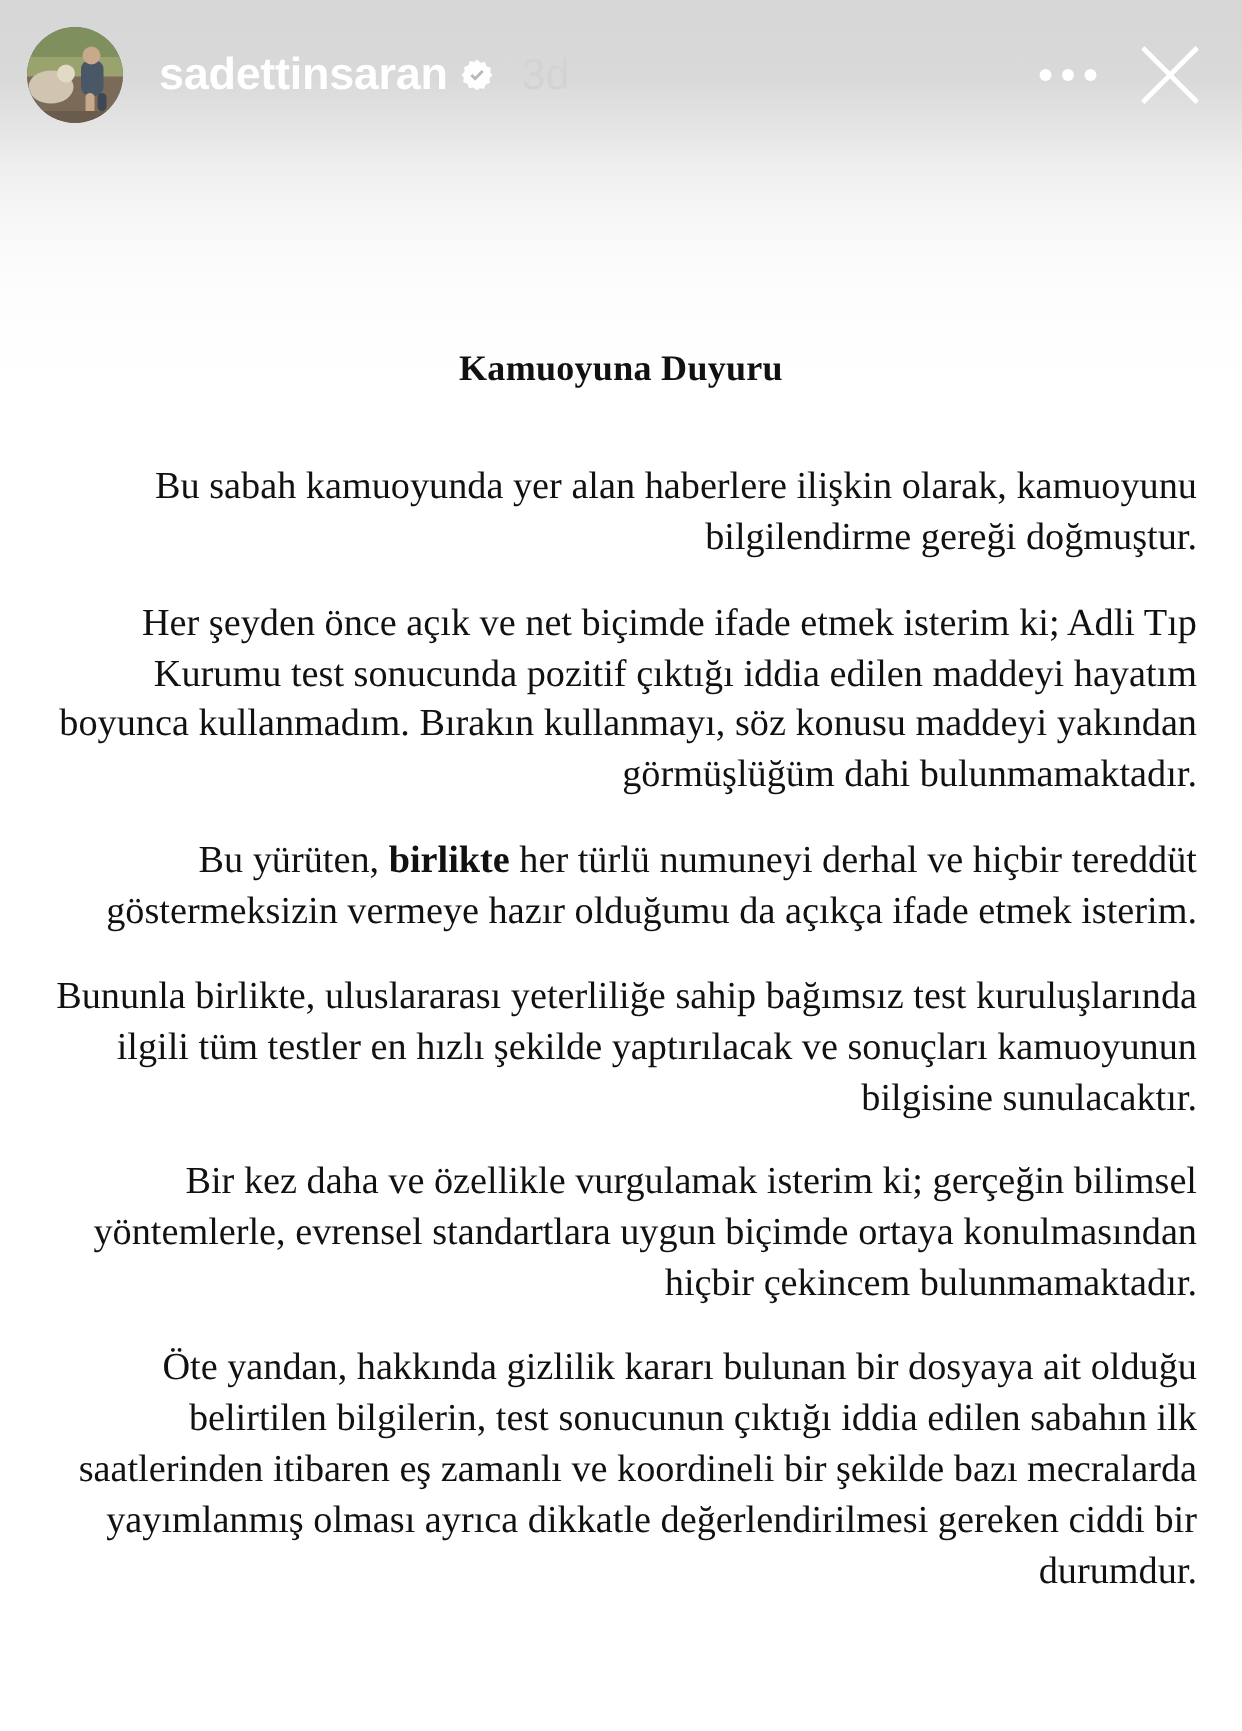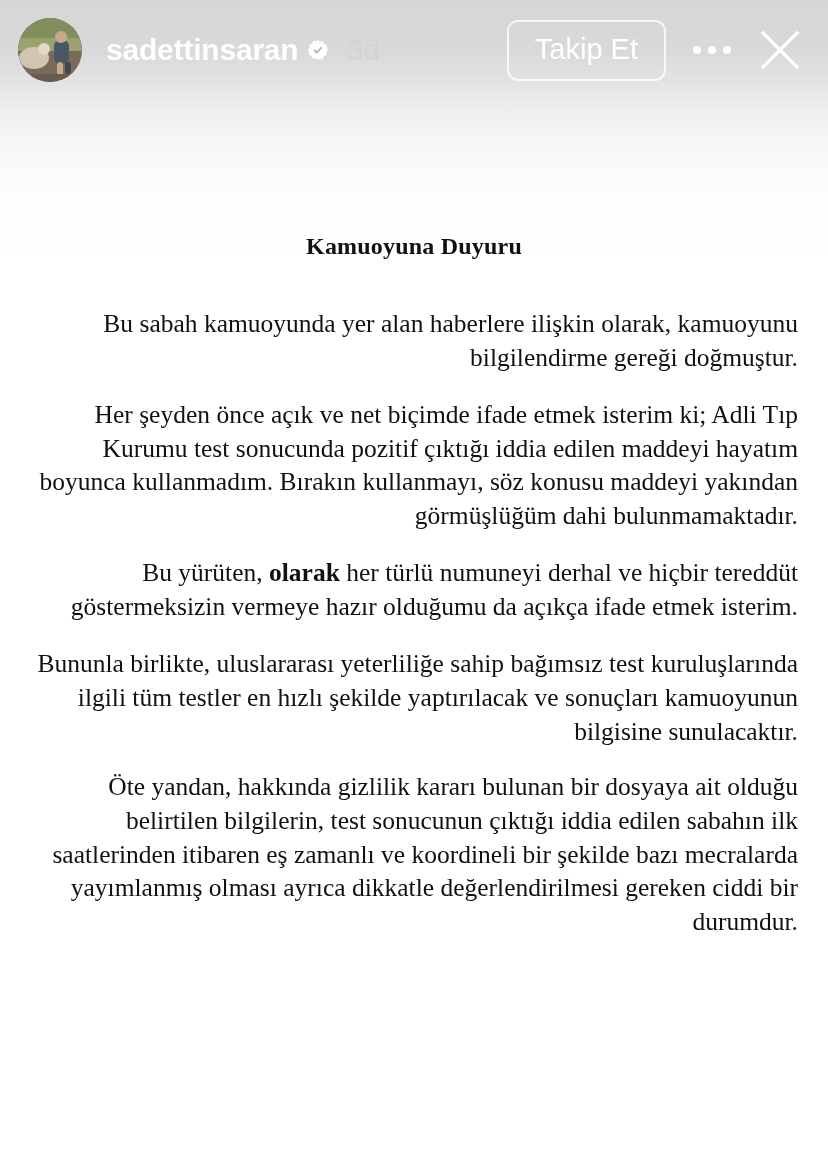--- a/index.html
+++ b/index.html
@@ -208,21 +208,20 @@
       <span class="verified-badge">
         <svg width="22" height="22" viewBox="0 0 24 24" xmlns="http://www.w3.org/2000/svg" aria-hidden="true">
           <path fill="#ffffff" d="M12 0.8l2.5 2.2 3.3-0.4 1.1 3.1 3.1 1.1-0.4 3.3L23.2 12l-2.2 2.5 0.4 3.3-3.1 1.1-1.1 3.1-3.3-0.4L12 23.2l-2.5-2.2-3.3 0.4-1.1-3.1-3.1-1.1 0.4-3.3L0.8 12l2.2-2.5L2.6 6.2l3.1-1.1 1.1-3.1 3.3 0.4z"></path>
           <path fill="#b9b9b9" d="M10.6 16.2l-3.4-3.4 1.5-1.5 1.9 1.9 4.8-4.8 1.5 1.5z"></path>
         </svg>
       </span>
 
       <span class="timestamp">3d</span>
     </div>
 
-    <button class="follow-btn">Takip Et</button>
 
     <div class="more-btn">
       <span class="dots" aria-hidden="true">
           <i></i>
           <i></i>
           <i></i>
         </span>
     </div>
 
     <div class="close-btn">
@@ -236,24 +235,25 @@
   <div id="document">
 
     <div id="doc-title">Kamuoyuna Duyuru</div>
 
     <p class="doc-para">Bu sabah kamuoyunda yer alan haberlere ilişkin olarak, kamuoyunu bilgilendirme gereği doğmuştur.</p>
 
     <p class="doc-para">Her şeyden önce açık ve net biçimde ifade etmek isterim ki; Adli Tıp Kurumu test sonucunda pozitif çıktığı iddia edilen maddeyi hayatım boyunca kullanmadım. Bırakın kullanmayı, söz konusu maddeyi yakından görmüşlüğüm dahi bulunmamaktadır.</p>
 
 
     <p class="doc-para">
-      <span>Bu yürüten, </span><b>olarak</b><span> her türlü numuneyi derhal ve hiçbir tereddüt göstermeksizin vermeye hazır olduğumu da açıkça ifade etmek isterim.</span>
+      <span>Bu yürüten, </span><b>birlikte</b><span> her türlü numuneyi derhal ve hiçbir tereddüt göstermeksizin vermeye hazır olduğumu da açıkça ifade etmek isterim.</span>
     </p>
 
 
     <p class="doc-para gap-sm">Bununla birlikte, uluslararası yeterliliğe sahip bağımsız test kuruluşlarında ilgili tüm testler en hızlı şekilde yaptırılacak ve sonuçları kamuoyunun bilgisine sunulacaktır.</p>
 
+    <p class="doc-para">Bir kez daha ve özellikle vurgulamak isterim ki; gerçeğin bilimsel yöntemlerle, evrensel standartlara uygun biçimde ortaya konulmasından hiçbir çekincem bulunmamaktadır.</p>
 
     <p class="doc-para">Öte yandan, hakkında gizlilik kararı bulunan bir dosyaya ait olduğu belirtilen bilgilerin, test sonucunun çıktığı iddia edilen sabahın ilk saatlerinden itibaren eş zamanlı ve koordineli bir şekilde bazı mecralarda yayımlanmış olması ayrıca dikkatle değerlendirilmesi gereken ciddi bir durumdur.</p>
 
   </div>
 
 </div>
 
 </body></html>

